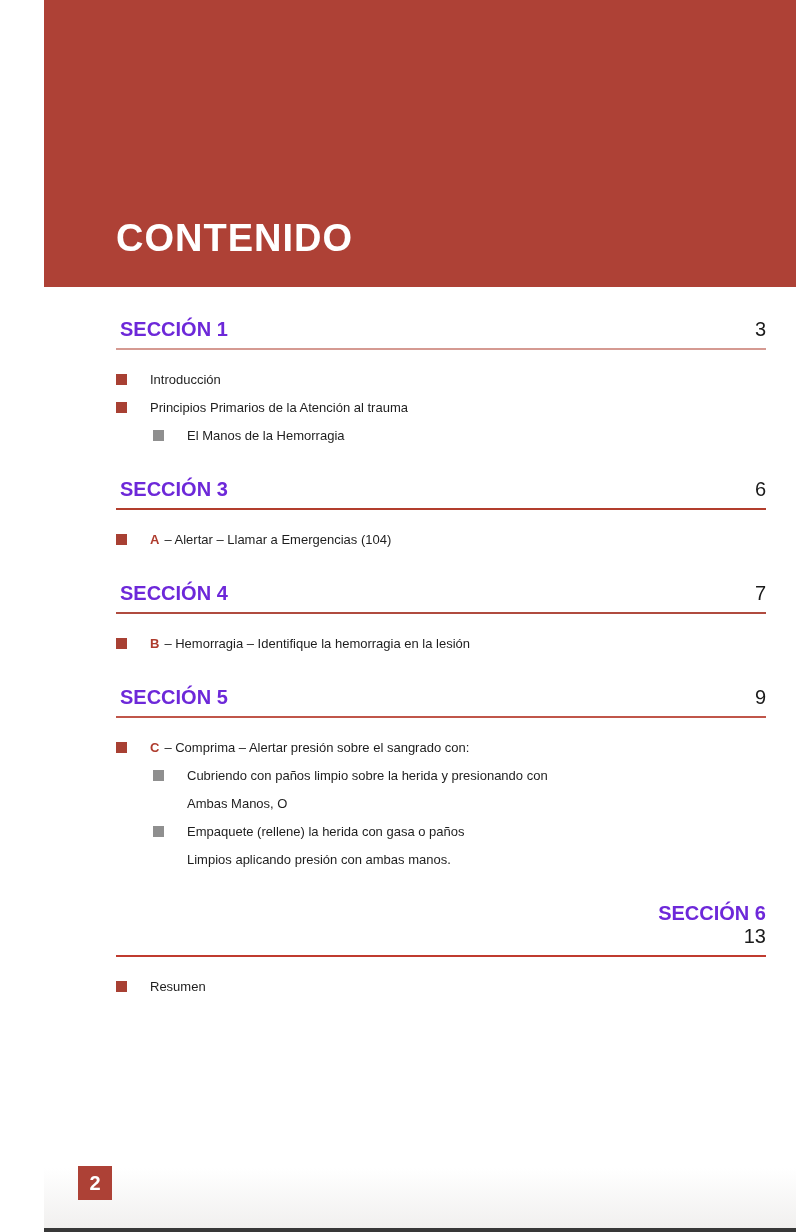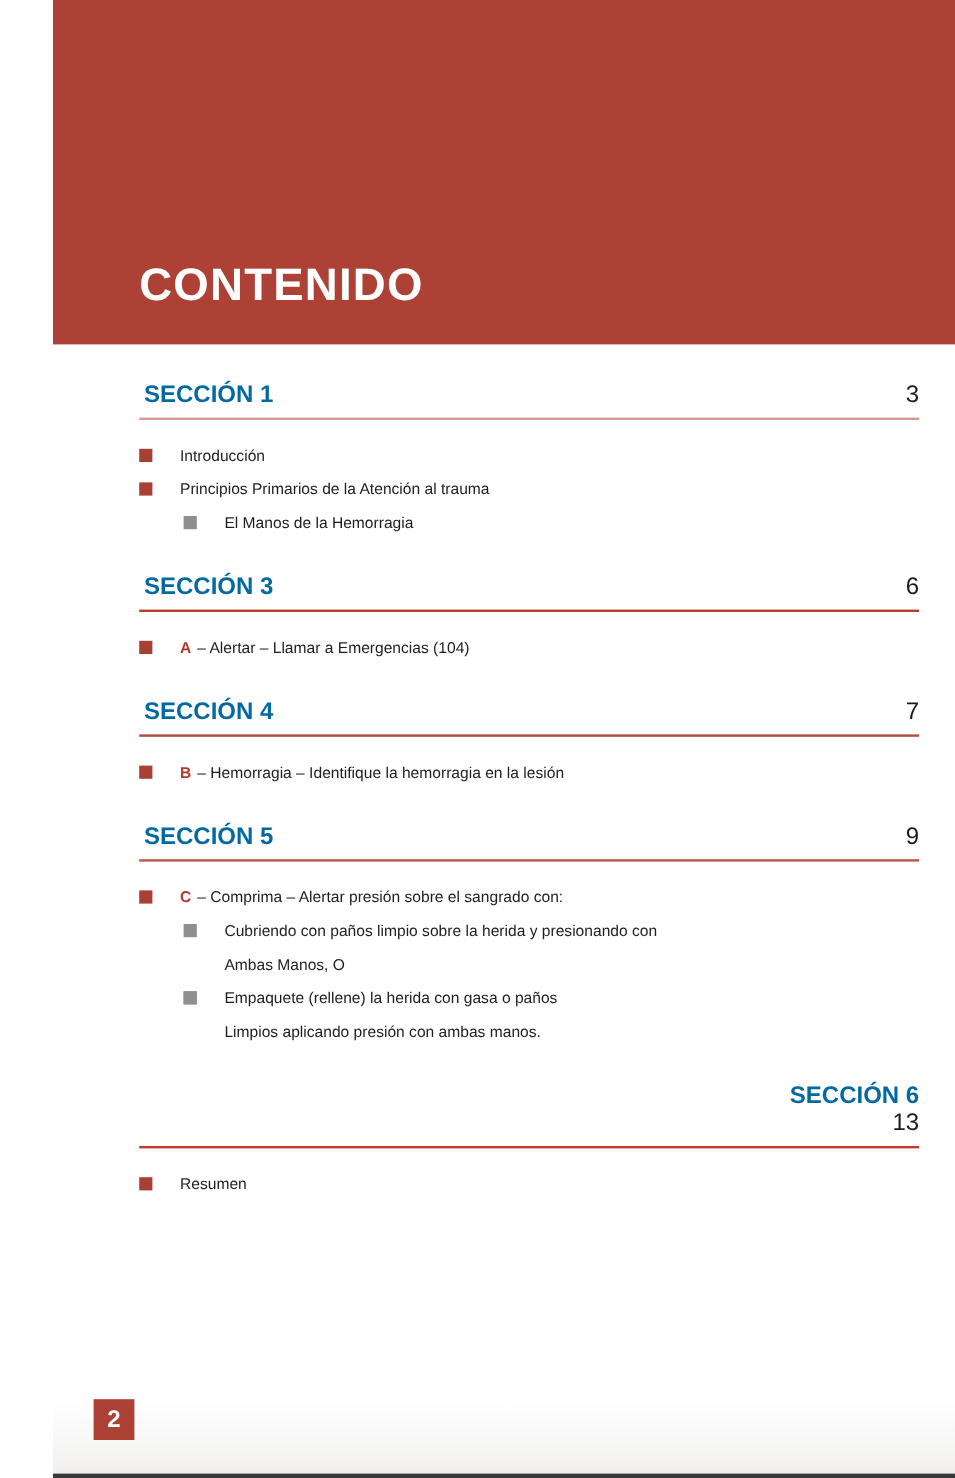--- a/index.html
+++ b/index.html
@@ -28,21 +28,21 @@
     color:var(--text-color,#1e1e1e);
   }
   .toc-section{margin:0 0 0 0;}
   .toc-section + .toc-section{margin-top:28px;}
   .sec-row{
     width:650px;
     display:flex;justify-content:space-between;align-items:flex-end;
     padding:0 0 7px 4px;box-sizing:border-box;
     border-bottom:2px solid #B4473A;
   }
-  .sec-label{font-size:20px;font-weight:bold;line-height:23px;color:#0369a1;}
+  .sec-label{font-size:20px;font-weight:bold;line-height:23px;color:#6d28d9;}
   .sec-page{font-size:20px;font-weight:normal;line-height:23px;color:#1b1b1b;}
   .sec-items{
     list-style:none;margin:16px 0 0 0;padding:0;
     font-size:13px;line-height:28px;
   }
   .item{position:relative;white-space:pre-line;}
   .item.lvl1{padding-left:34px;}
   .item.lvl2{padding-left:71px;}
   .bullet{position:absolute;top:8px;width:11px;height:11px;display:block;}
   .item.lvl1 > .bullet{left:0;background:var(--bullet1,#A84033);}

